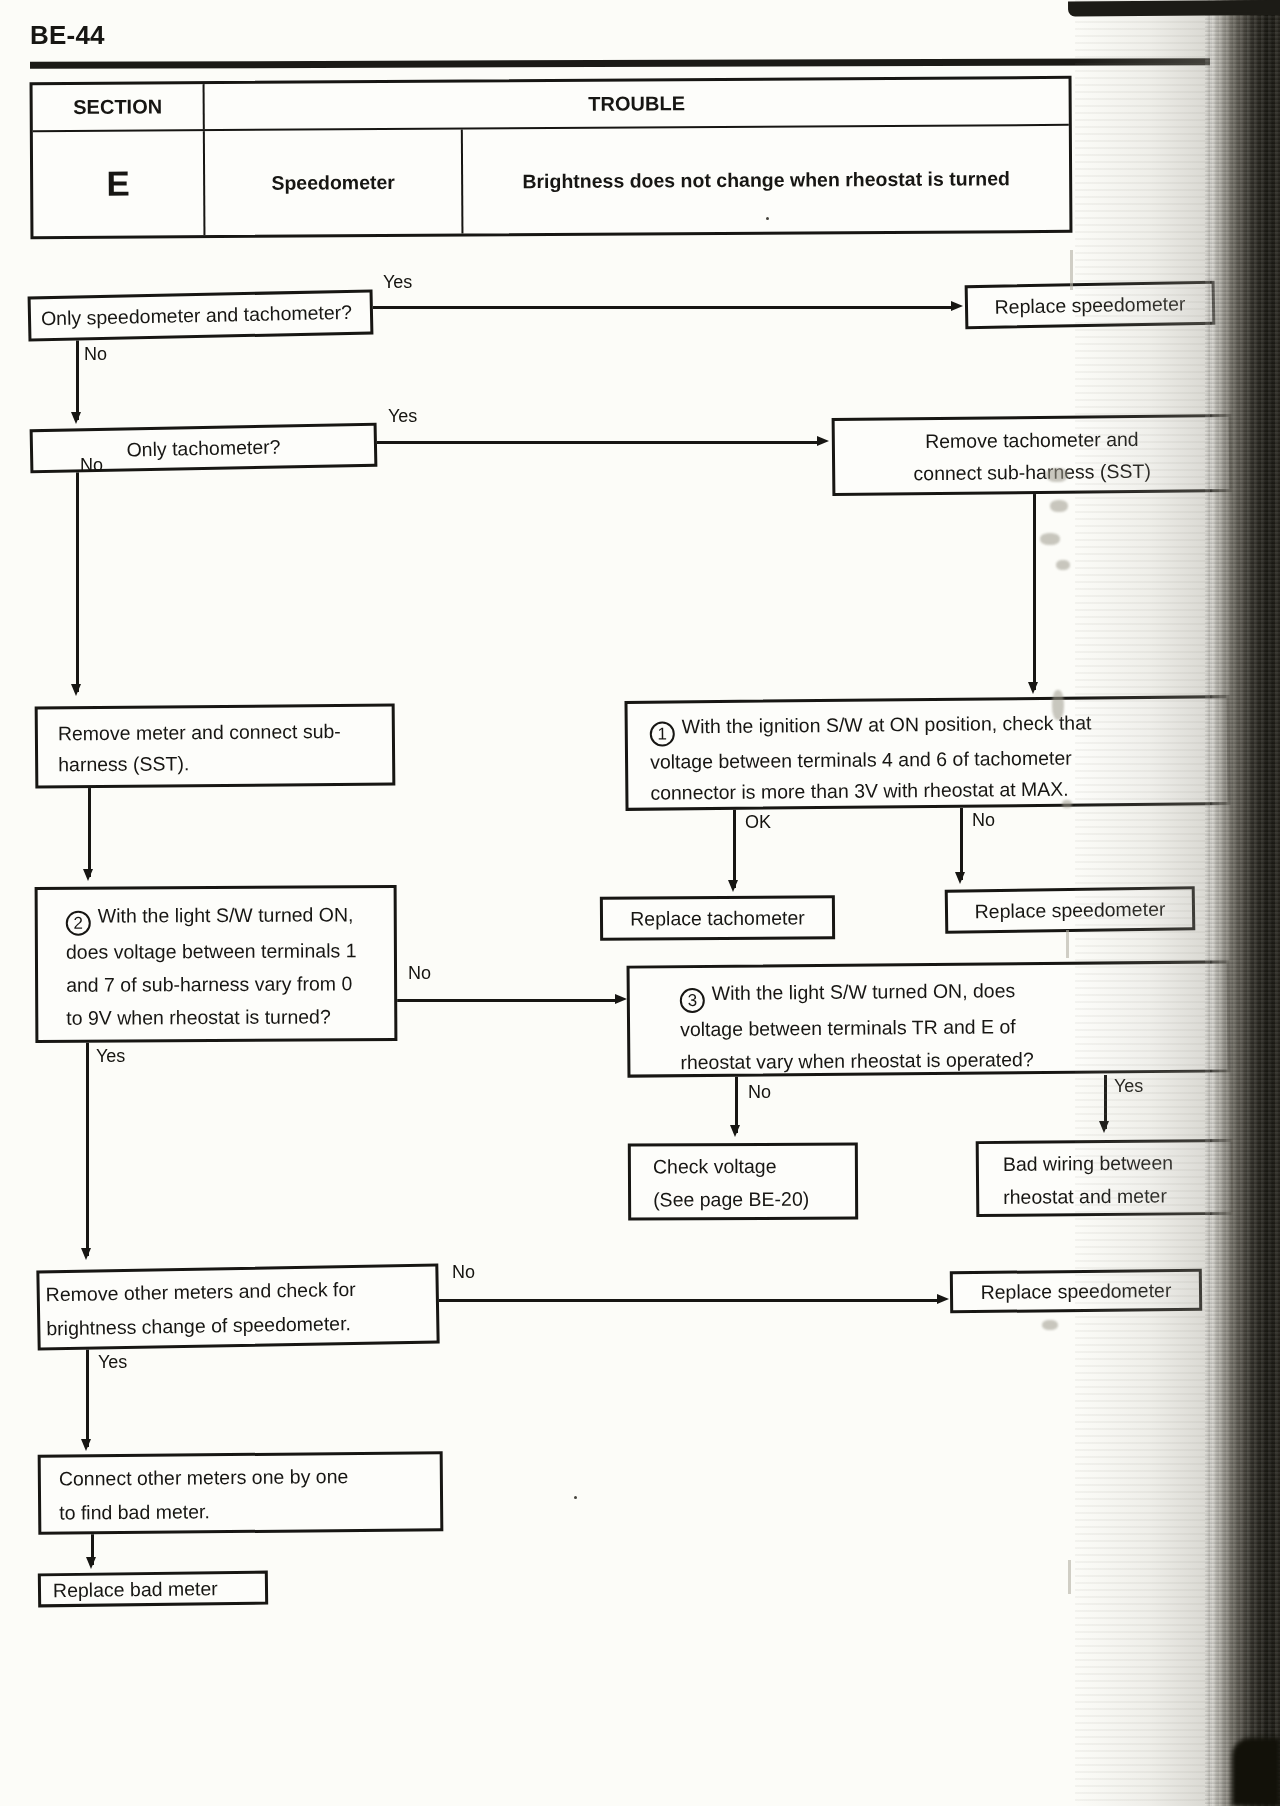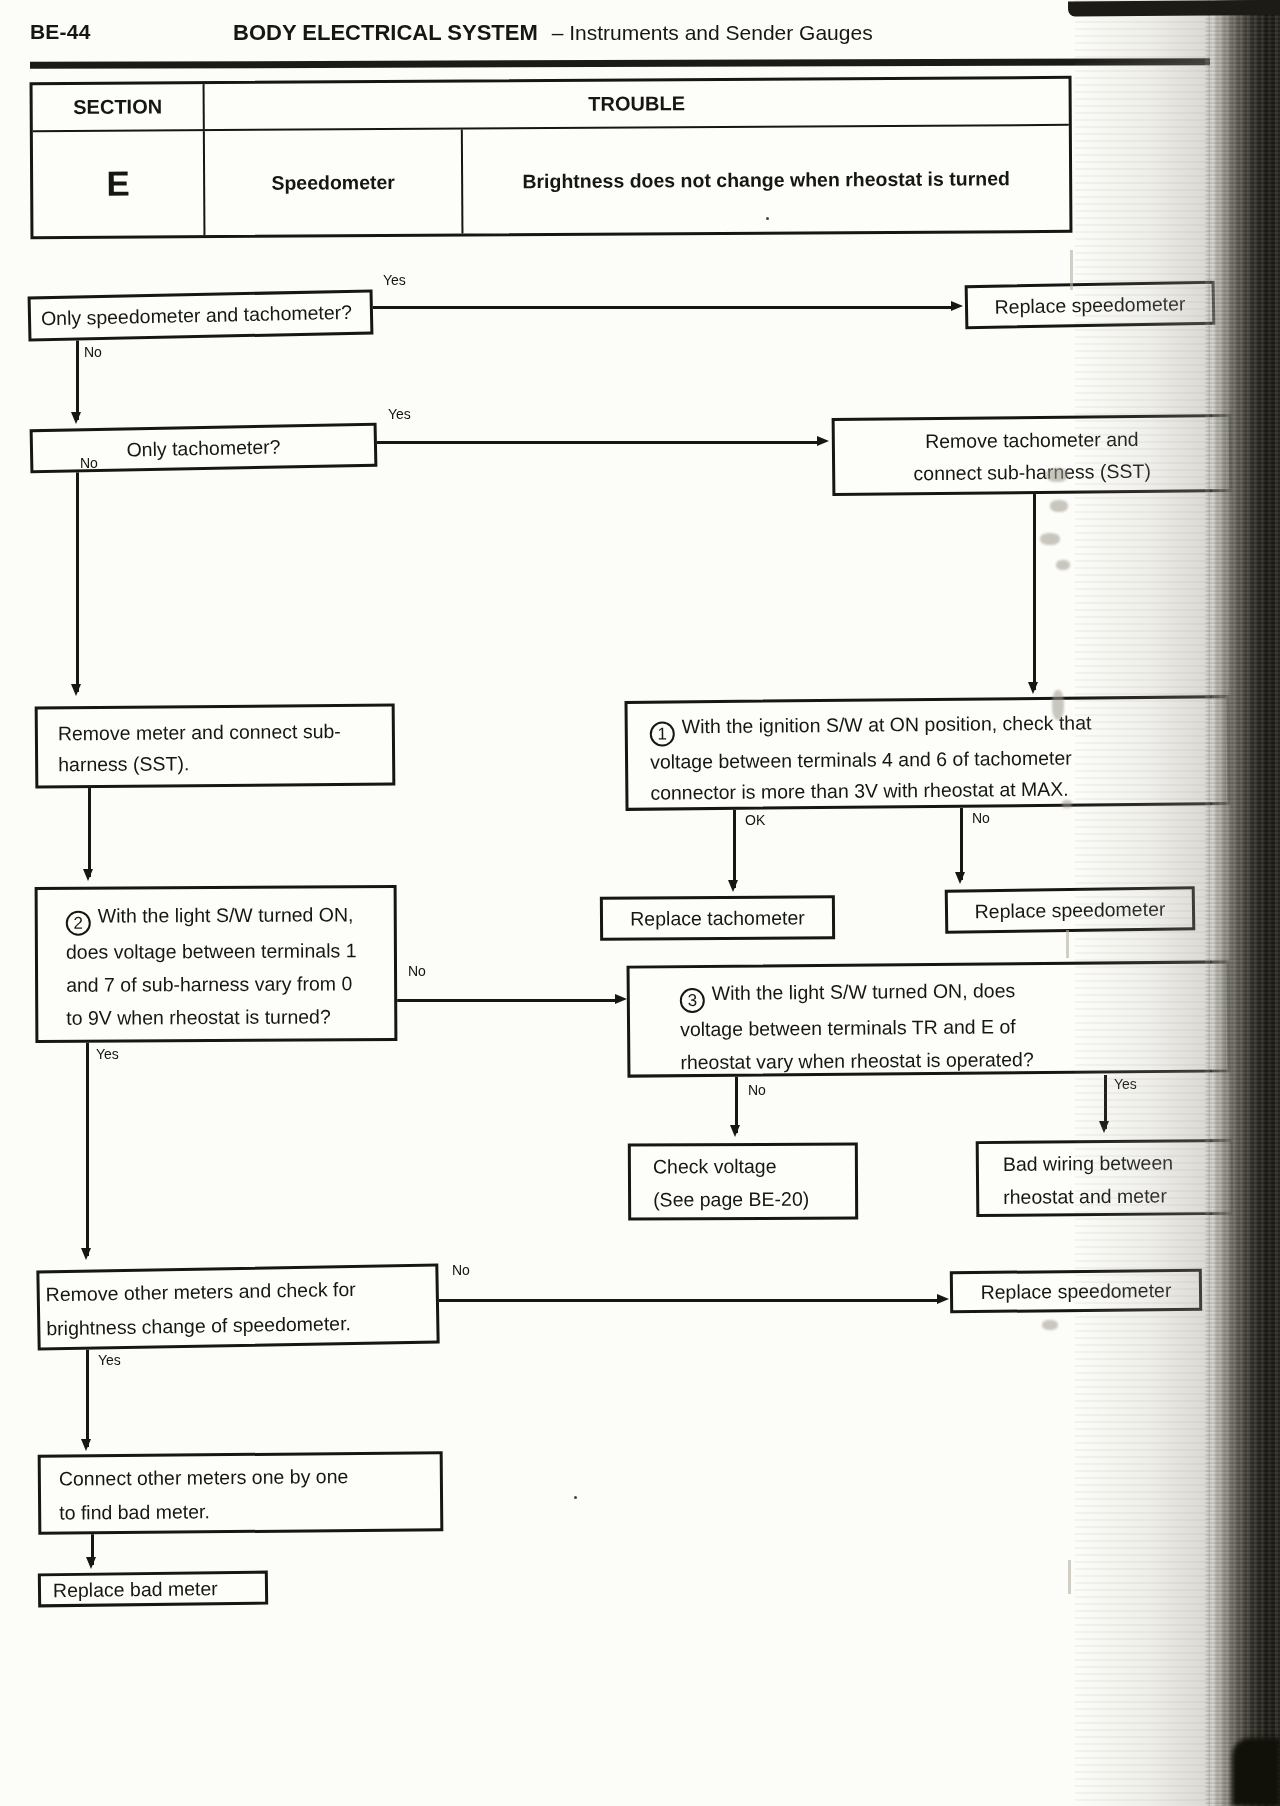--- a/index.html
+++ b/index.html
@@ -1,34 +1,34 @@
 <!DOCTYPE html>
 <html><head>
 <meta charset="utf-8">
 <style>
   html,body{margin:0;padding:0;background:#d9d8d2;}
   .page{position:relative;width:1280px;height:1806px;background:#fcfcf8;overflow:hidden;
         font-family:"Liberation Sans",sans-serif;color:#171613;}
   
-  .pgnum{position:absolute;left:30px;top:20px;font-size:21px;font-weight:700;letter-spacing:.2px;}
+  .pgnum{position:absolute;left:30px;top:20px;font-size:26px;font-weight:700;letter-spacing:.2px;}
   .ptitle{position:absolute;left:233px;top:20px;font-size:21px;white-space:nowrap;}
   .ptitle .t1{font-weight:700;font-size:22px;}
   .ptitle .t2{font-weight:400;font-size:21px;margin-left:8px;}
   .hrule{position:absolute;left:30px;top:60px;width:1180px;height:7px;background:#1b1a16;transform:rotate(-0.18deg);}
   
   .htable{position:absolute;left:30px;top:79px;width:1042px;border:3px solid #171613;background:#fdfdfa;
           transform:rotate(-0.35deg);z-index:10;box-sizing:border-box;}
   .trow{display:flex;}
   .tcell{display:flex;align-items:center;justify-content:center;box-sizing:border-box;}
   
   .box{position:absolute;background:#fdfdfa;border:3px solid #171613;box-sizing:border-box;
        font-size:19.5px;z-index:10;}
   .cen{display:flex;align-items:center;justify-content:center;text-align:center;}
   .nw{white-space:nowrap;}
-  .lbl{position:absolute;font-size:14px;z-index:12;color:#14130f;}
+  .lbl{position:absolute;font-size:18px;z-index:12;color:#14130f;}
   .vl{position:absolute;width:2.5px;background:#171613;z-index:5;}
   .hl{position:absolute;height:2.5px;background:#171613;z-index:5;}
   .ar{position:absolute;width:0;height:0;z-index:6;}
   .ar.r{border-top:5.5px solid transparent;border-bottom:5.5px solid transparent;border-left:12px solid #171613;}
   .ar.d{border-left:5.5px solid transparent;border-right:5.5px solid transparent;border-top:12px solid #171613;}
   .circ{display:inline-flex;align-items:center;justify-content:center;width:25px;height:25px;
         border:2px solid #171613;border-radius:50%;font-size:17px;margin-right:7px;vertical-align:-6px;
         box-sizing:border-box;background:#fdfdfa;}
   
   .speckleZone{position:absolute;left:1075px;top:0;width:135px;height:1806px;z-index:49;pointer-events:none;
@@ -47,24 +47,20 @@
   .smudge{position:absolute;background:#9e9b8e;border-radius:45%;filter:blur(1.2px);opacity:.55;z-index:48;pointer-events:none;}
   .vdash{position:absolute;width:3px;background:#b3b0a4;opacity:.6;filter:blur(.4px);z-index:48;pointer-events:none;}
   .dot{position:absolute;width:3px;height:3px;border-radius:50%;background:#45433c;z-index:11;pointer-events:none;}
 </style>
 </head>
 <body>
 
 <div class="page">
 
   <div class="pgnum">BE-44</div>
-  <div class="ptitle">
-    <span class="t1">BODY ELECTRICAL SYSTEM</span>
-    <span class="t2">– Instruments and Sender Gauges</span>
-  </div>
   <div class="hrule"></div>
 
   <div class="htable">
     <div class="trow" style="height:45px;border-bottom:2.5px solid #171613;">
       <div class="tcell" style="width:172px;border-right:2.5px solid #171613;font-size:20px;font-weight:700;">SECTION</div>
       <div class="tcell" style="flex:1;font-size:20px;font-weight:700;">TROUBLE</div>
     </div>
     <div class="trow" style="height:104px;">
       <div class="tcell" style="width:172px;border-right:2.5px solid #171613;font-size:35px;font-weight:700;">E</div>
       <div class="tcell" style="width:258px;border-right:2.5px solid #171613;font-size:19.5px;font-weight:700;">Speedometer</div>

